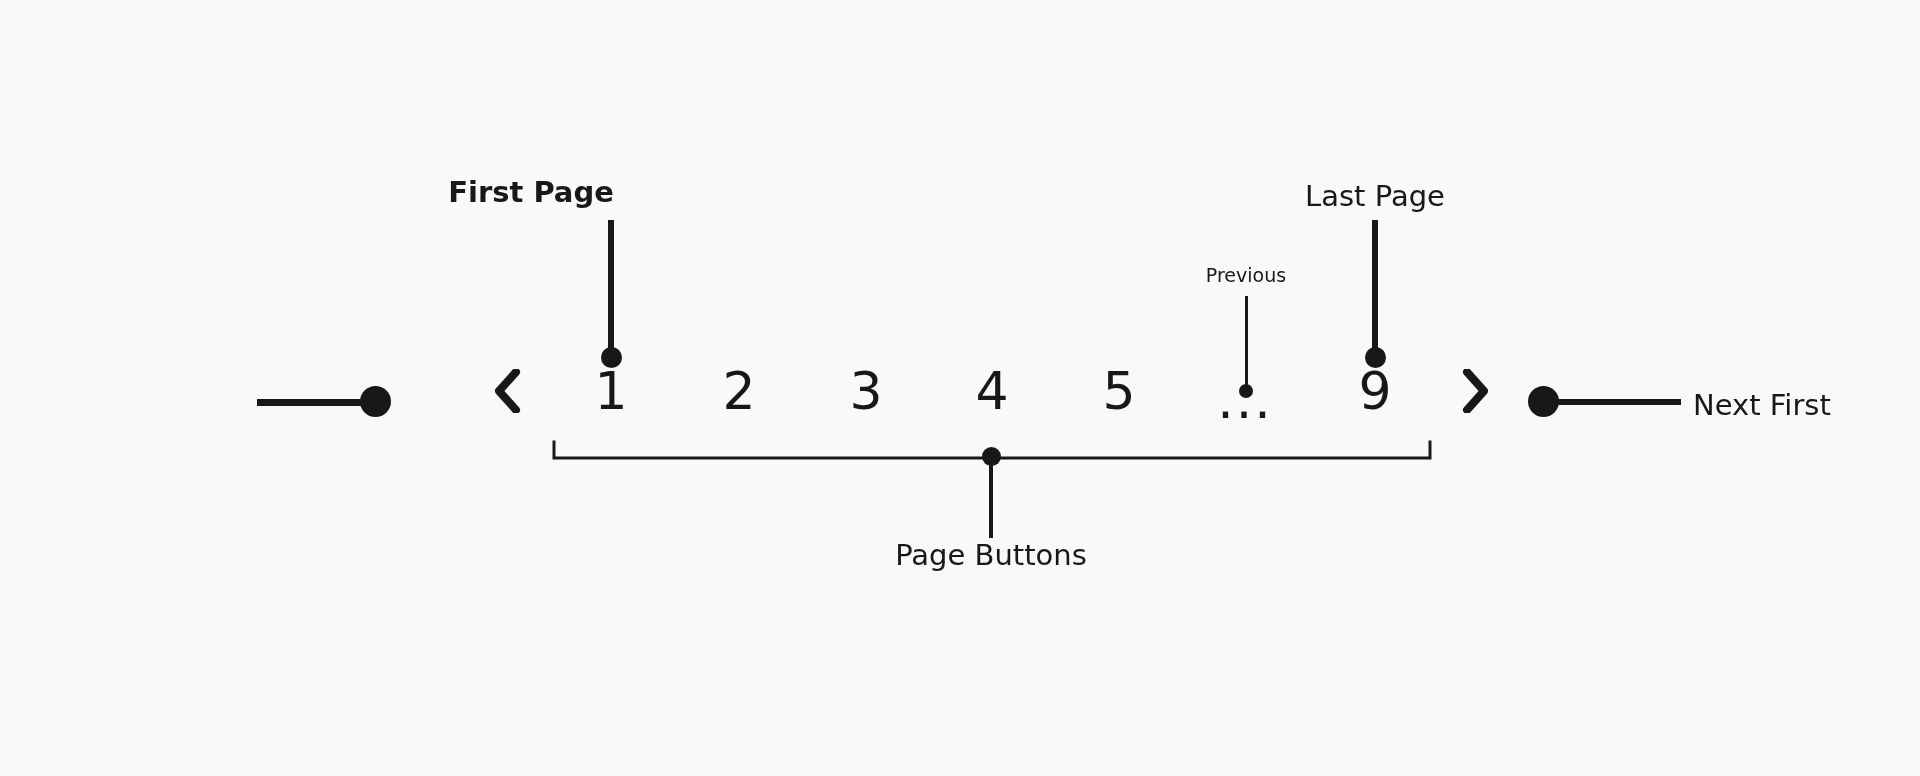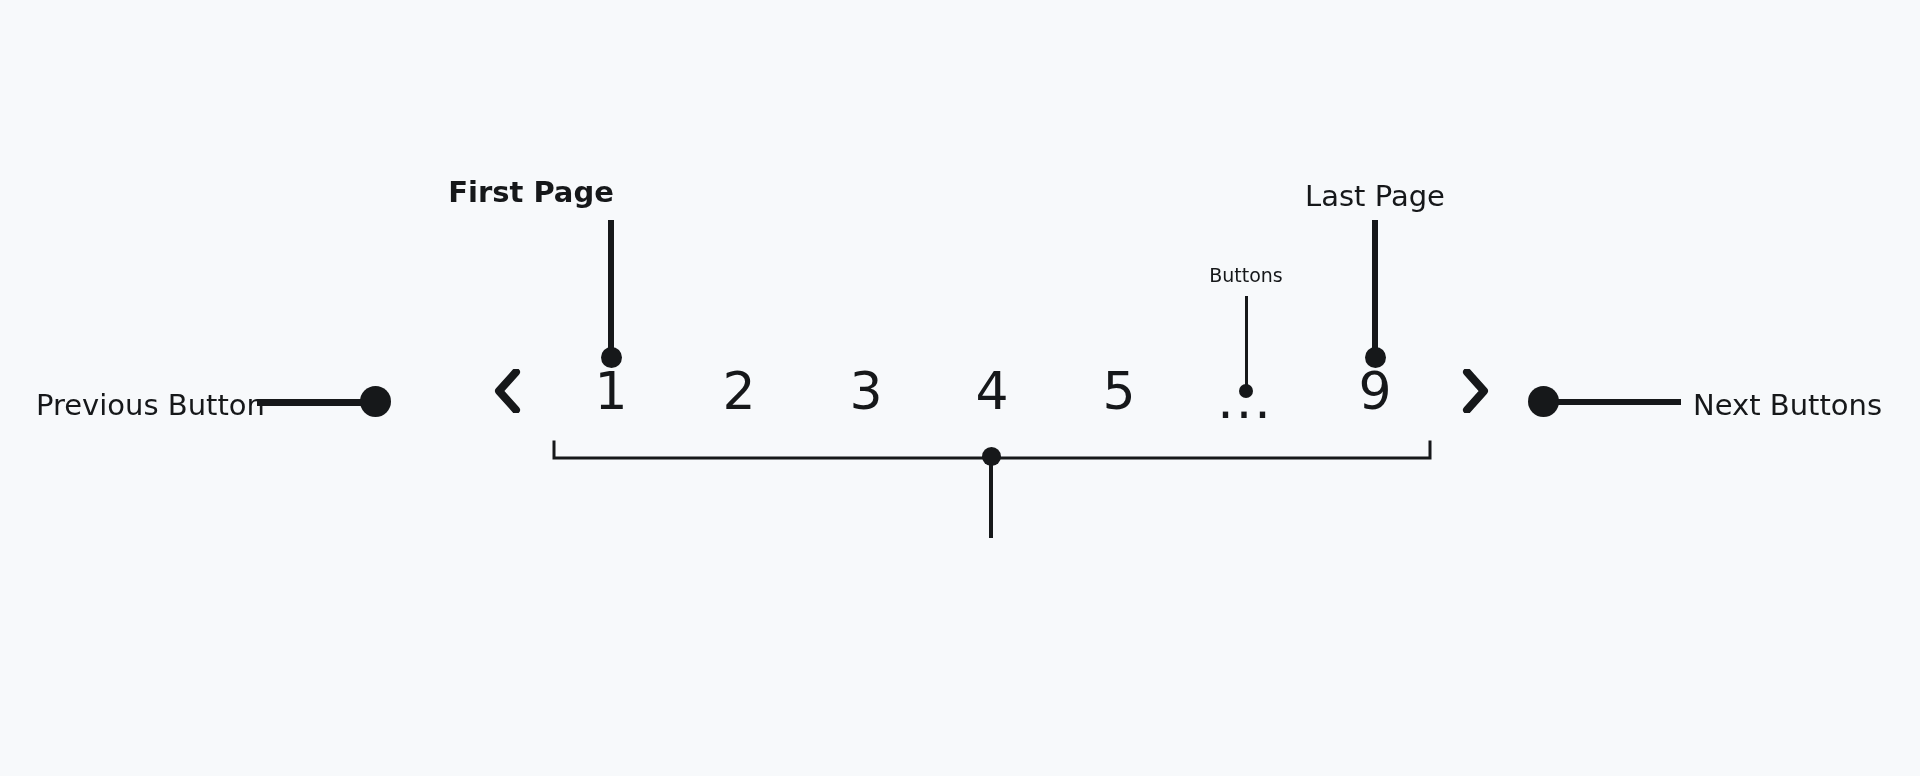--- a/index.html
+++ b/index.html
@@ -95,45 +95,44 @@
   .bracket {
     position: absolute;
   }
   .bracket svg { display: block; }
 </style>
 </head>
 <body>
 
 <div id="stage">
 
-  <div class="callout-label" id="lbl-prev" style="left:36px; top:390px;">Previous Button</div>
 
   <div class="hline" style="left:257px; top:399px; width:128px; height:7px;"></div>
 
   <div class="dot" style="left:360px; top:386px; width:31px; height:31px;"></div>
 
   <div class="dot" style="left:1528px; top:386px; width:31px; height:31px;"></div>
 
   <div class="hline" style="left:1553px; top:399px; width:128px; height:6px;"></div>
 
-  <div class="callout-label" id="lbl-next" style="left:1693px; top:390px;">Next Buttons</div>
+  <div class="callout-label" id="lbl-next" style="left:1693px; top:390px;">Next First</div>
 
   <div class="callout-label" id="lbl-first" style="left:531px; top:177px; transform:translateX(-50%);font-weight:bold;">First Page</div>
 
   <div class="vline" style="left:608px; top:220px; width:6px; height:138px;"></div>
 
   <div class="dot" style="left:601px; top:347px; width:21px; height:21px;"></div>
 
   <div class="callout-label" id="lbl-last" style="left:1375px; top:181px; transform:translateX(-50%);">Last Page</div>
 
   <div class="vline" style="left:1372px; top:220px; width:6px; height:138px;"></div>
 
   <div class="dot" style="left:1365px; top:347px; width:21px; height:21px;"></div>
 
-  <div class="callout-label small" id="lbl-ellipsis" style="left:1246px; top:265px; transform:translateX(-50%);">Buttons</div>
+  <div class="callout-label small" id="lbl-ellipsis" style="left:1246px; top:265px; transform:translateX(-50%);">Previous</div>
 
   <div class="vline" style="left:1245px; top:296px; width:3px; height:96px;"></div>
 
   <div class="dot" style="left:1239px; top:384px; width:14px; height:14px;"></div>
 
   <div class="pager-row">
 
     <div class="chev" id="chev-prev">
       <span>
         <svg width="30" height="44" viewBox="0 0 30 44" aria-hidden="true">
@@ -168,14 +167,15 @@
   <div class="bracket" style="left:552px; top:440px;">
     <svg width="880" height="26" viewBox="0 0 880 26" aria-hidden="true">
       <path d="M2 2 L2 18 L878 18 L878 2" fill="none" stroke="#16181a" stroke-width="3" stroke-linecap="square" stroke-linejoin="miter"></path>
     </svg>
   </div>
 
   <div class="dot" style="left:982px; top:447px; width:19px; height:19px;"></div>
 
   <div class="vline" style="left:989px; top:458px; width:4px; height:80px;"></div>
 
+  <div class="callout-label" id="lbl-pagebuttons" style="left:991px; top:540px; transform:translateX(-50%);">Page Buttons</div>
 
 </div>
 
 </body></html>

